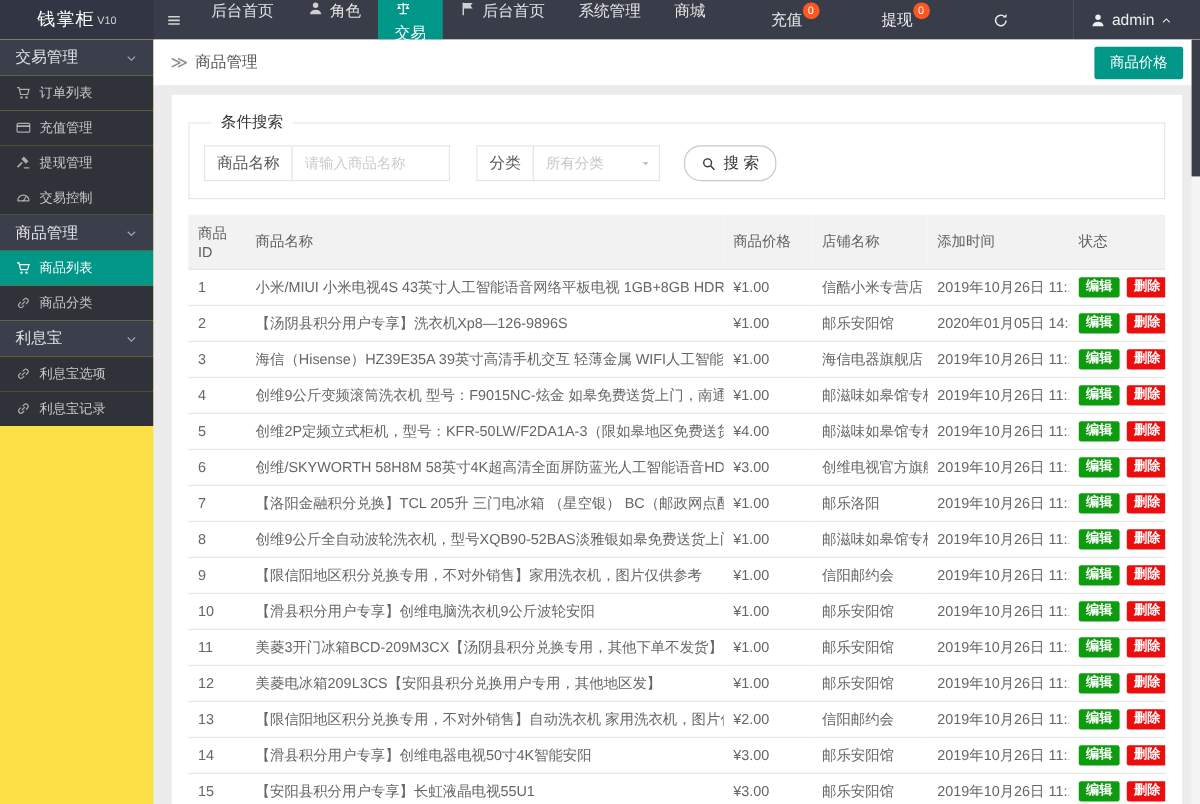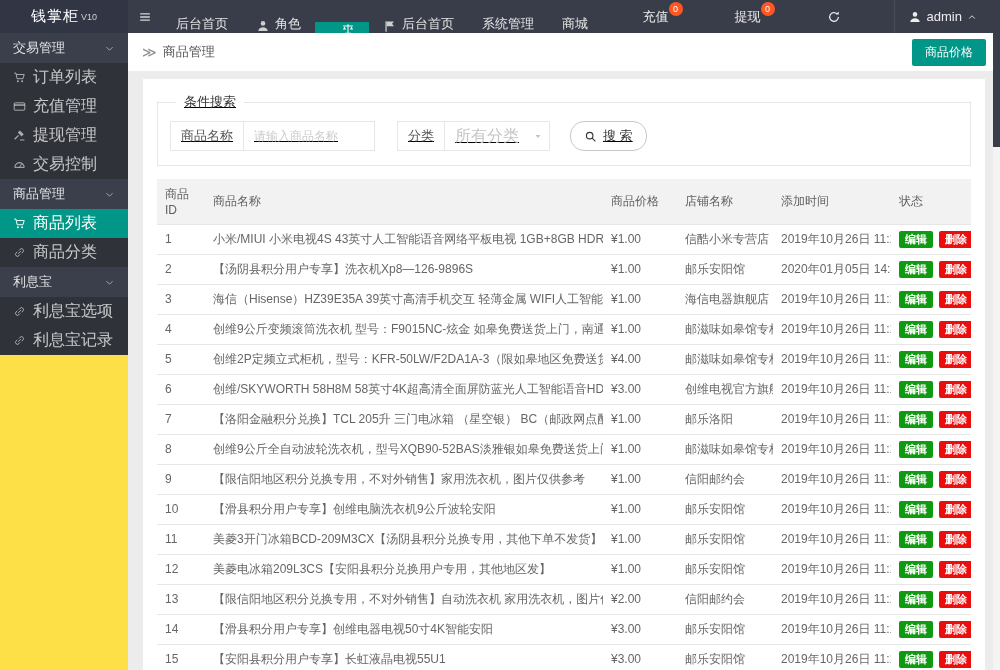--- a/index.html
+++ b/index.html
@@ -9,64 +9,64 @@
   .ic{display:inline-flex;vertical-align:middle;}
   .ic svg{width:13px;height:13px;display:block;}
 
   
   .header{height:33px;background:#393d49;display:flex;align-items:stretch;color:#ddd;}
   .logo{width:128px;background:#323644;display:flex;align-items:center;justify-content:center;
     color:#fff;font-size:15px;letter-spacing:1px;flex:none;}
   .logo sup{font-size:9px;color:#cfcfcf;margin-left:2px;letter-spacing:0;}
   .burger{width:34px;display:flex;align-items:center;justify-content:center;color:#d5d5d5;}
   .nav{display:flex;align-items:stretch;flex:1;}
-  .nav-item{display:flex;align-items:flex-end;gap:5px;padding:0 14px;font-size:13px;color:#e4e4e4;margin-top:22px;}
+  .nav-item{display:flex;align-items:flex-start;gap:5px;padding:0 14px;font-size:13px;color:#e4e4e4;}
   .nav-item .ic{color:#cfcfcf;}
   .nav-item.active{background:#009688;color:#fff;flex-direction:column;}
   .nav-item.active .ic{color:#fff;}
   .hright{display:flex;align-items:stretch;padding-right:10px;gap:40px;}
   .hr-item{position:relative;display:flex;align-items:center;gap:5px;padding:0 13px;font-size:13px;color:#ededed;}
   .badge{position:absolute;top:2px;right:-1px;min-width:14px;height:14px;line-height:14px;border-radius:8px;
     background:#ff5722;color:#fff;font-size:9px;text-align:center;padding:0 3px;}
   .userbox{border-left:1px solid rgba(255,255,255,.08);}
   .userbox .ic.caret svg{width:10px;height:10px;}
 
   
   .layout{display:flex;height:637px;}
   .sidebar{width:128px;flex:none;background:#fde047;overflow:hidden;}
   .sgroup-h{height:30px;display:flex;align-items:center;justify-content:space-between;
     padding:0 13px;background:#3b3f4b;color:rgba(255,255,255,.85);font-size:13px;}
   .sgroup-h .ic{color:rgba(255,255,255,.55);}
   .sgroup-h .ic svg{width:11px;height:11px;}
   .sitem{height:29px;display:flex;align-items:center;gap:7px;padding:0 13px;
-    color:rgba(255,255,255,.72);font-size:16px;background:#2f3238;}
+    color:rgba(255,255,255,.72);font-size:11px;background:#2f3238;}
   .sitem .ic{color:rgba(255,255,255,.6);}
   .sitem.active{background:#009688;color:#fff;}
   .sitem.active .ic{color:#fff;}
 
   .main{flex:1;background:#ececec;position:relative;overflow:hidden;}
   .crumbbar{height:38px;background:#fff;display:flex;align-items:center;justify-content:space-between;padding:0 14px;}
   .crumb{display:flex;align-items:center;gap:6px;font-size:13px;color:#555;}
   .crumb .g{color:#8d8d8d;font-size:14px;line-height:1;}
   .btn-add{background:#009688;color:#fff;font-size:12px;height:27px;line-height:27px;
     padding:0 13px;border-radius:2px;}
 
   .card{margin:8px 15px 0 15px;background:#fff;padding:8px 14px 10px;height:592px;overflow:hidden;}
-  fieldset{border:1px solid #e6e6e6;margin:6px 0 0;padding:6px 12px 14px;text-decoration:underline;}
+  fieldset{border:1px solid #e6e6e6;margin:6px 0 0;padding:6px 12px 14px;}
   legend{font-size:13px;color:#333;padding:0 8px;margin-left:6px;}
   .srow{display:flex;align-items:center;margin-top:4px;}
   .ig{display:flex;}
   .ig + .ig{margin-left:22px;}
   .ig-label{border:1px solid #e6e6e6;background:#fff;height:30px;line-height:28px;
     padding:0 10px;font-size:13px;color:#555;white-space:nowrap;}
   .ig input{border:1px solid #e6e6e6;height:30px;margin-left:-1px;padding:0 10px;width:132px;
     font-size:12px;color:#666;outline:none;font-family:inherit;}
   .ig input::placeholder{color:#ccc;}
   .selectbox{position:relative;border:1px solid #e6e6e6;background:#fff;height:30px;line-height:28px;
-    margin-left:-1px;width:106px;padding:0 20px 0 10px;font-size:16px;color:#c6c6c6;}
+    margin-left:-1px;width:106px;padding:0 20px 0 10px;font-size:12px;color:#c6c6c6;}
   .selectbox .caret{position:absolute;right:6px;top:9px;color:#c2c2c2;}
   .selectbox .caret svg{width:10px;height:10px;}
   .btn-search{margin-left:20px;display:flex;align-items:center;gap:6px;height:30px;padding:0 13px;
     border:1px solid #c9c9c9;border-radius:14px;background:#fff;font-size:13px;color:#333;}
   .btn-search .ic{color:#333;}
 
   table{width:100%;border-collapse:collapse;table-layout:fixed;margin-top:13px;}
   th{background:#f2f2f2;font-weight:400;color:#5f5f5f;font-size:12px;text-align:left;
     padding:7px 8px;border-bottom:1px solid #e6e6e6;}
   td{font-size:12px;color:#666;padding:6px 8px;border-bottom:1px solid #e6e6e6;

